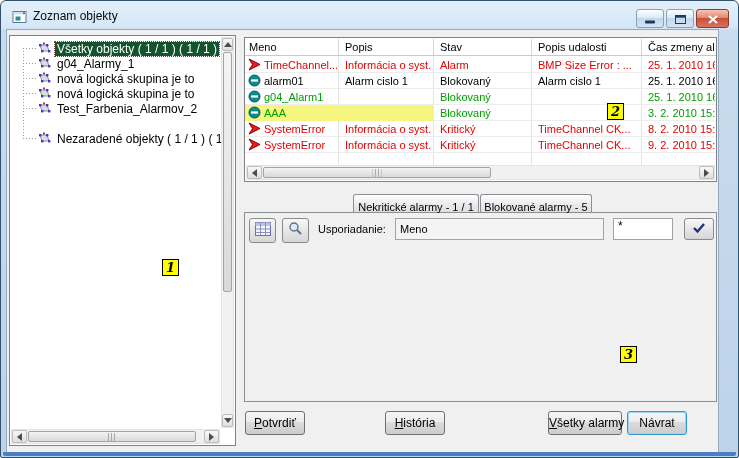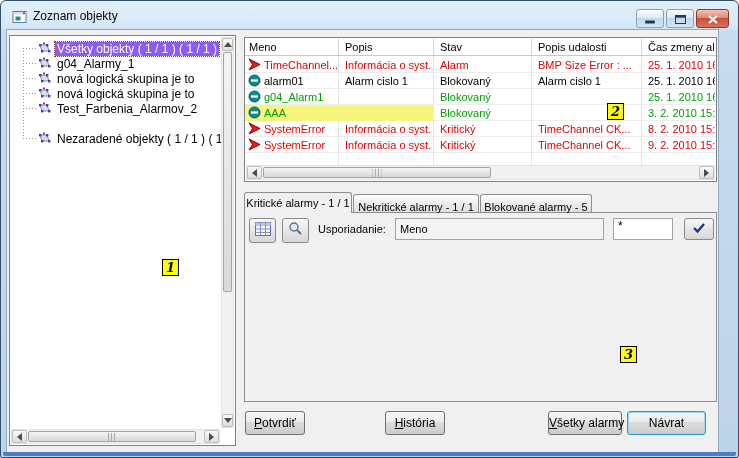--- a/index.html
+++ b/index.html
@@ -19,21 +19,21 @@
   
   .client{position:absolute;left:5px;top:28px;width:713px;height:424px;background:#f0f0f0;border:1px solid #93a9bd}
   .panel{position:absolute;background:#fff;border:1px solid #7c8288}
   
   .tvline{position:absolute;left:13px;top:12px;height:91px;width:1px;
           background:repeating-linear-gradient(180deg,#9a9a9a 0,#9a9a9a 1px,transparent 1px,transparent 3px)}
   .titem{position:absolute;left:13px;height:15px;display:flex;align-items:center;font-size:12px;white-space:nowrap;cursor:default}
   .tconn{width:13px;height:1px;background:repeating-linear-gradient(90deg,#9a9a9a 0,#9a9a9a 1px,transparent 1px,transparent 3px)}
   .ticon{display:inline-flex;margin-right:3px;flex:0 0 auto}
   .tlabel{padding:0 2px;color:#000}
-  .tlabel.sel{background:#8b5cf6;color:#fff;outline:1px dotted #7c3a3a}
+  .tlabel.sel{background:#14532d;color:#fff;outline:1px dotted #7c3a3a}
   
   .sb{position:absolute;background:#f1f1f1;border:1px solid #e3e3e3}
   .ar{position:absolute;background:linear-gradient(#f9f9f9,#dedede);border:1px solid #bdbdbd;border-radius:2px;display:flex;align-items:center;justify-content:center}
   .th{position:absolute;background:linear-gradient(#f4f4f4,#d9d9d9);border:1px solid #a3a3a3;border-radius:2px}
   .griph{position:absolute;left:50%;top:50%;transform:translate(-50%,-50%);width:9px;height:8px;
          background:repeating-linear-gradient(90deg,#a9a9a9 0,#a9a9a9 1px,transparent 1px,transparent 3px)}
   .tl{width:0;height:0;border-top:4px solid transparent;border-bottom:4px solid transparent;border-right:5px solid #4c4c4c}
   .tr{width:0;height:0;border-top:4px solid transparent;border-bottom:4px solid transparent;border-left:5px solid #4c4c4c}
   .tu{width:0;height:0;border-left:4px solid transparent;border-right:4px solid transparent;border-bottom:5px solid #4c4c4c}
   .td{width:0;height:0;border-left:4px solid transparent;border-right:4px solid transparent;border-top:5px solid #4c4c4c}
@@ -323,23 +323,20 @@
       <div class="th" style="top:1px;bottom:1px;left:16px;width:228px">
           <i class="griph"></i>
         </div>
       <div class="ar" style="top:0;bottom:0;right:0;width:15px">
           <i class="tr"></i>
         </div>
     </div>
   </div>
 
   <div class="tabpage" style="left:243px;top:211px;width:473px;height:190px"></div>
-  <div class="tab active" style="left:243px;top:191px;width:108px;height:21px">
-    <span>Kritické alarmy - 1 / 1</span>
-  </div>
   <div class="tab" style="left:352px;top:193px;width:126px;height:18px">
     <span>Nekritické alarmy - 1 / 1</span>
   </div>
   <div class="tab" style="left:479px;top:193px;width:112px;height:18px">
     <span>Blokované alarmy - 5</span>
   </div>
 
   <div class="tbtn" style="left:248px;top:217px">
     <span><svg width="16" height="14">
           <rect x="0.5" y="0.5" width="15" height="13" fill="#f4f6ff" stroke="#6a6aa8"></rect>
@@ -426,21 +423,21 @@
 
   <div class="btn" style="left:244px;top:410px;width:60px">
     <span></span><span class="u">P</span><span>otvrdiť</span>
   </div>
   <div class="btn" style="left:384px;top:410px;width:60px">
     <span></span><span class="u">H</span><span>istória</span>
   </div>
   <div class="btn" style="left:547px;top:410px;width:74px">
     <span></span><span class="u">V</span><span>šetky alarmy</span>
   </div>
-  <div class="btn default" style="left:626px;top:410px;width:79px">
+  <div class="btn default" style="left:626px;top:410px;width:60px">
     <span>Návrat</span><span class="u"></span><span></span>
   </div>
 
   <div class="badge" style="left:161px;top:258px">1</div>
   <div class="badge" style="left:606px;top:102px">2</div>
   <div class="badge" style="left:619px;top:345px">3</div>
 
 </div>
 
 </body></html>

